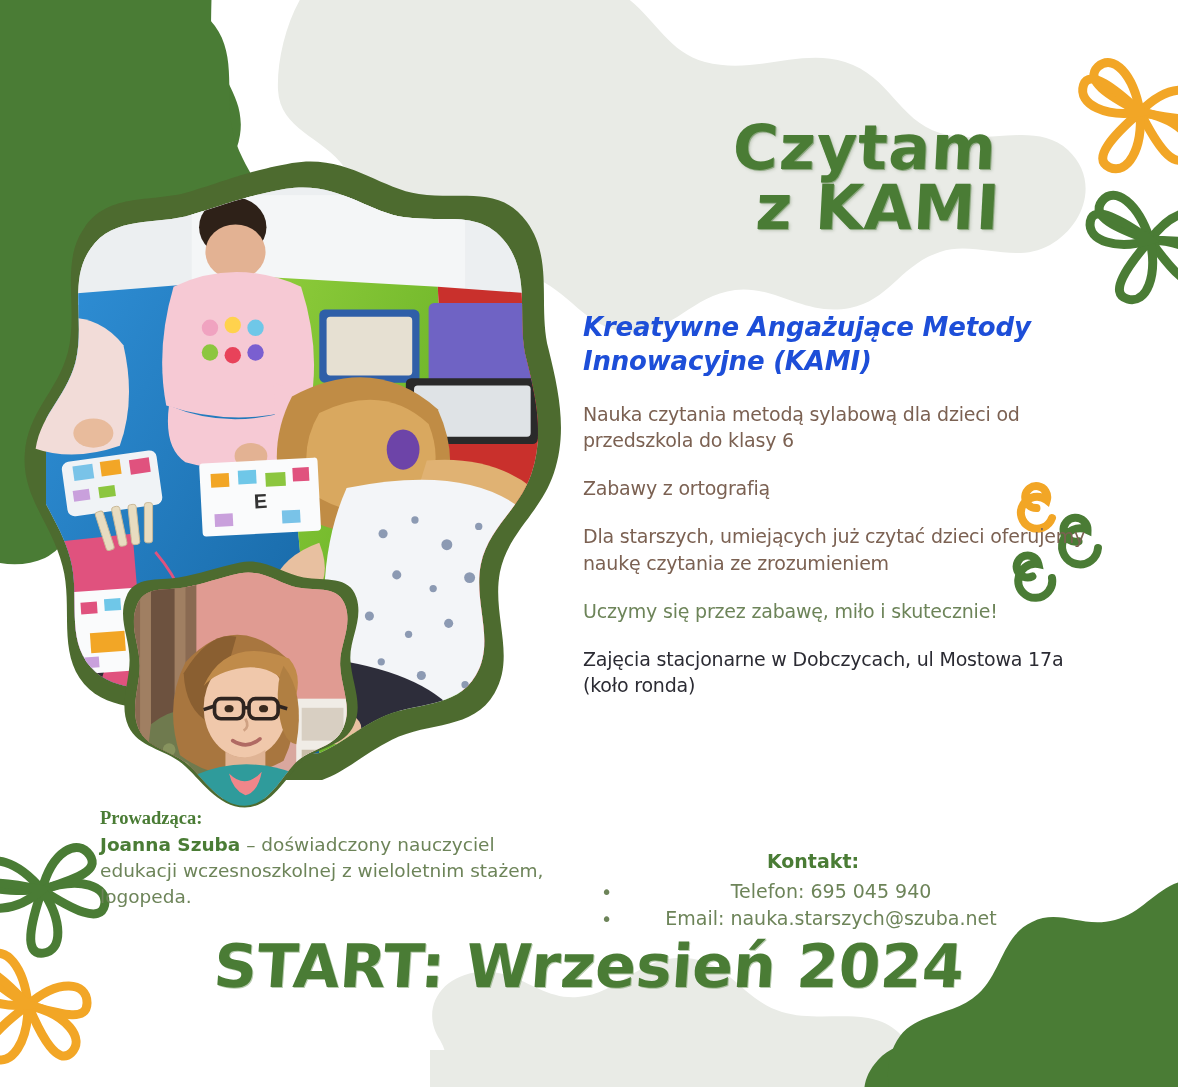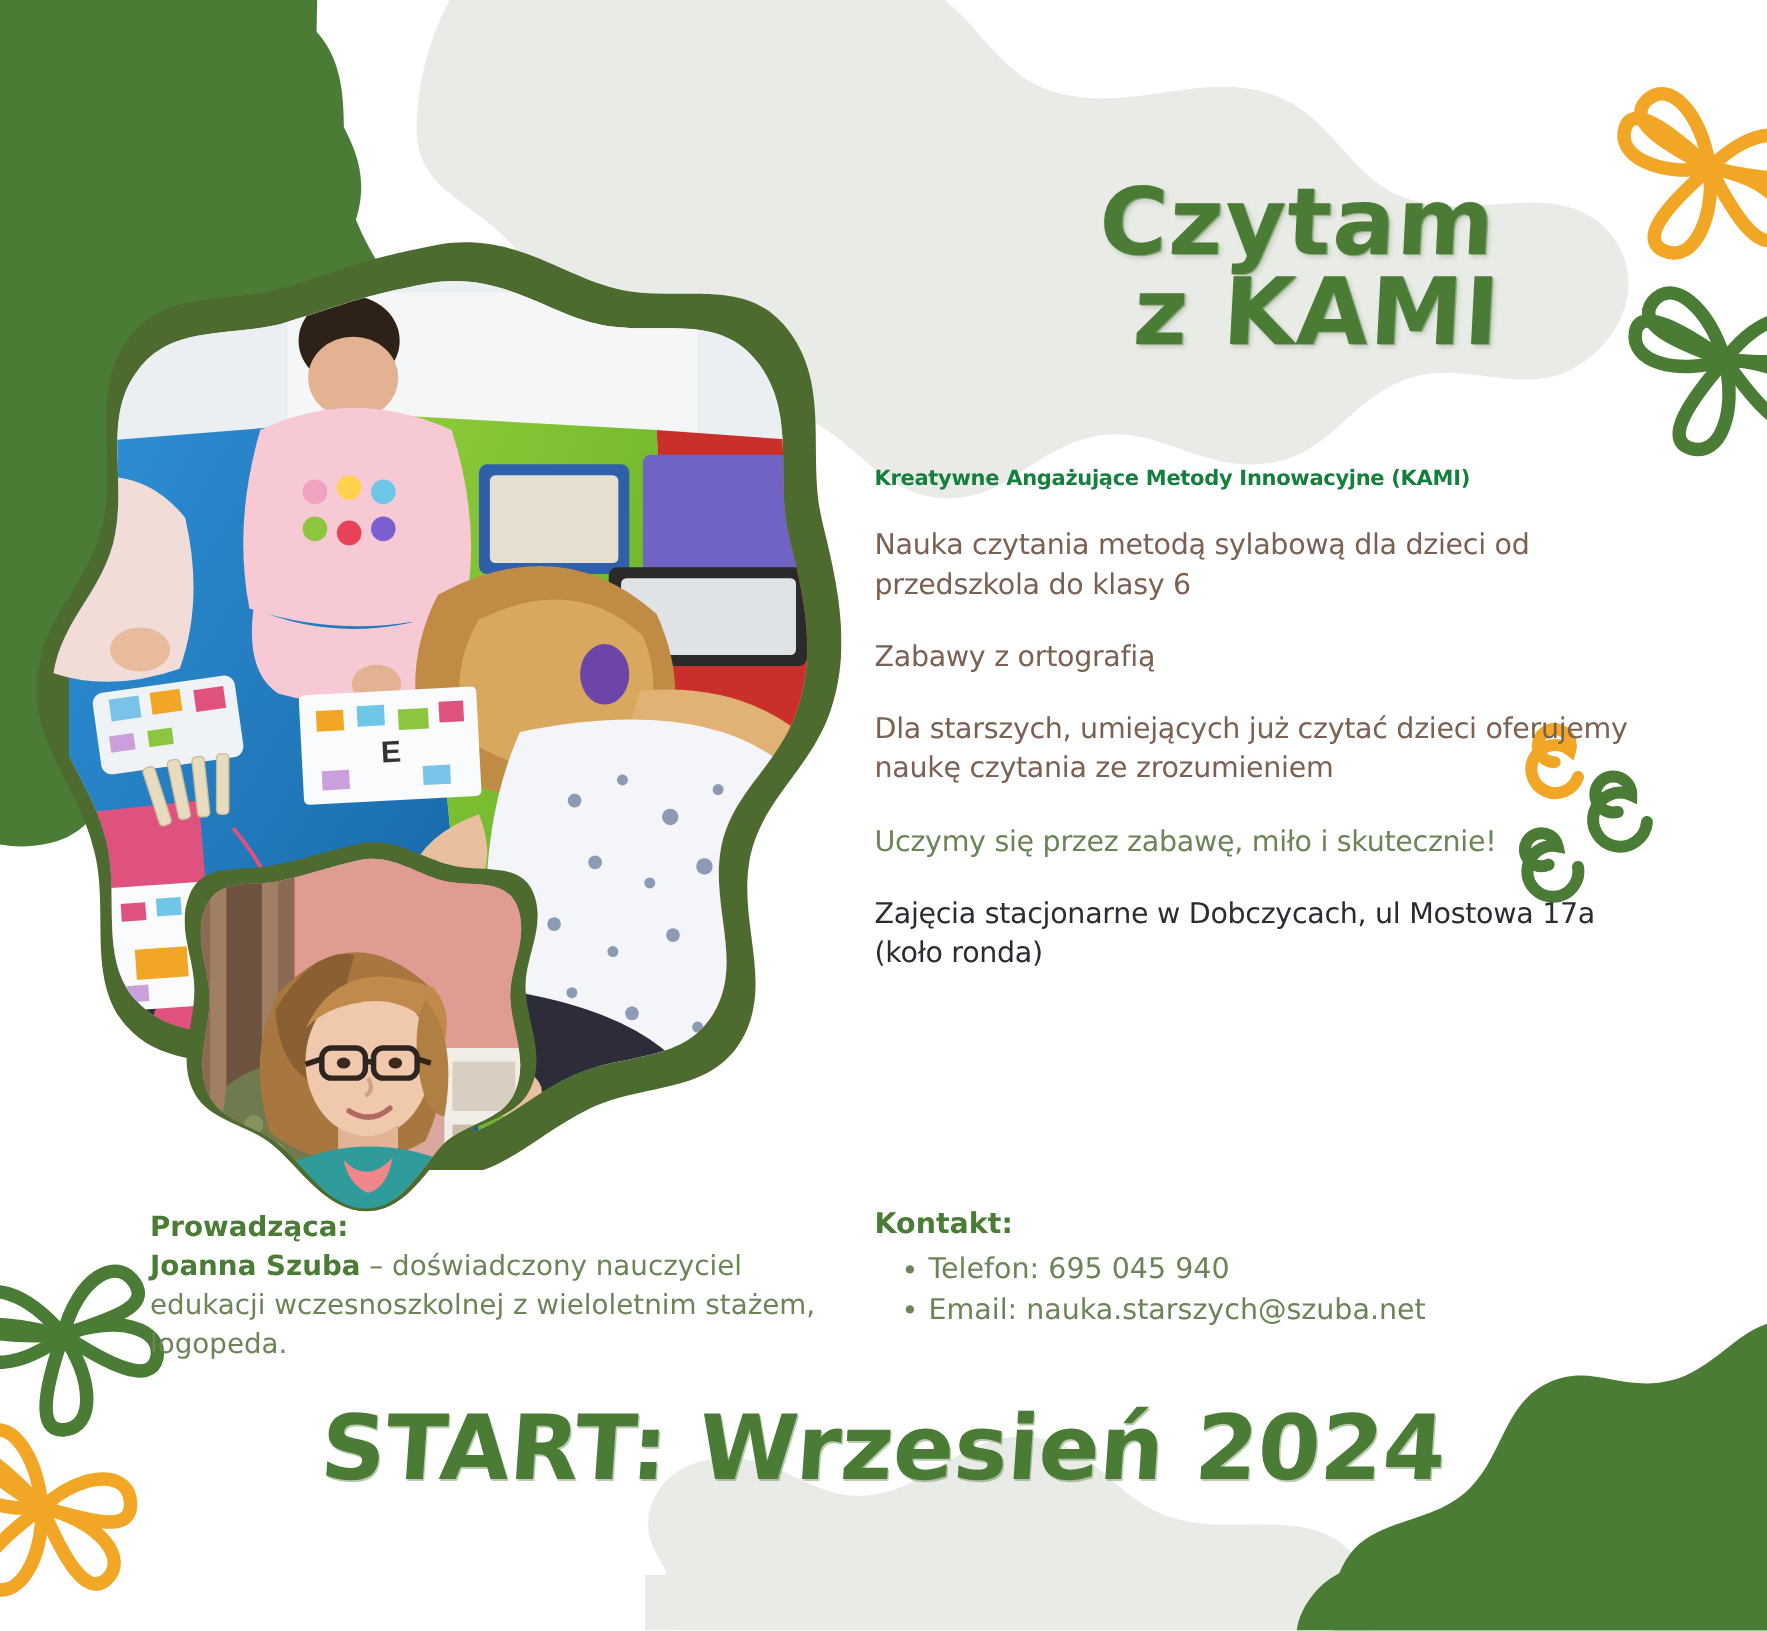--- a/index.html
+++ b/index.html
@@ -41,52 +41,53 @@
     white-space:nowrap;
   }
   .title-line.l2{padding-left:26px;}
 
   
   .body-col{
     position:absolute;left:583px;top:310px;width:510px;z-index:5;
     font-family:"DejaVu Sans", sans-serif;
   }
   .p-head{
-    font-size:14px;line-height:1.32;font-weight:700;color:#15803d;
-    margin:0 0 22px 0;letter-spacing:-0.2px;
+    font-size:26px;line-height:1.32;font-weight:700;color:#1d4ed8;
+    margin:0 0 22px 0;letter-spacing:-0.2px;font-style:italic;
   }
   .p{
     font-size:19px;line-height:1.38;margin:0 0 22px 0;letter-spacing:-0.2px;
   }
   .p.brown{color:#7b6152;}
   .p.green{color:#6d8459;}
   .p.dark{color:#2b2b33;}
   .p.tight{margin-bottom:8px;}
 
   
   .contact{
-    position:absolute;left:583px;top:805px;width:460px;z-index:5;
+    position:absolute;left:583px;top:850px;width:460px;z-index:5;
     font-family:"DejaVu Sans", sans-serif;
+    text-align:center;
   }
   .contact-head{font-size:19px;font-weight:700;color:#4a7c35;margin:0 0 6px 0;}
   .contact-list{list-style:none;margin:0;padding:0 0 0 18px;}
   .contact-list li{
     font-size:19px;line-height:1.42;color:#6d8459;position:relative;padding-left:18px;
   }
   .contact-list li .bullet{
     position:absolute;left:0;top:0.05em;font-size:19px;color:#6d8459;
   }
 
   
   .leader{
     position:absolute;left:100px;top:806px;width:470px;z-index:5;
     font-family:"DejaVu Sans", sans-serif;
     color:#6d8459;font-size:18.5px;line-height:1.4;
   }
-  .leader-head{font-weight:700;color:#4a7c35;display:block;}
+  .leader-head{font-weight:700;color:#4a7c35;display:block;font-family:Liberation Serif, serif;}
   .leader-name{font-weight:700;color:#4a7c35;}
 
   
   .banner{
     position:absolute;left:0;top:936px;width:1178px;z-index:6;text-align:center;
   }
   .banner-text{
     display:inline-block;
     font-family:"DejaVu Sans", sans-serif;
     font-weight:700;

